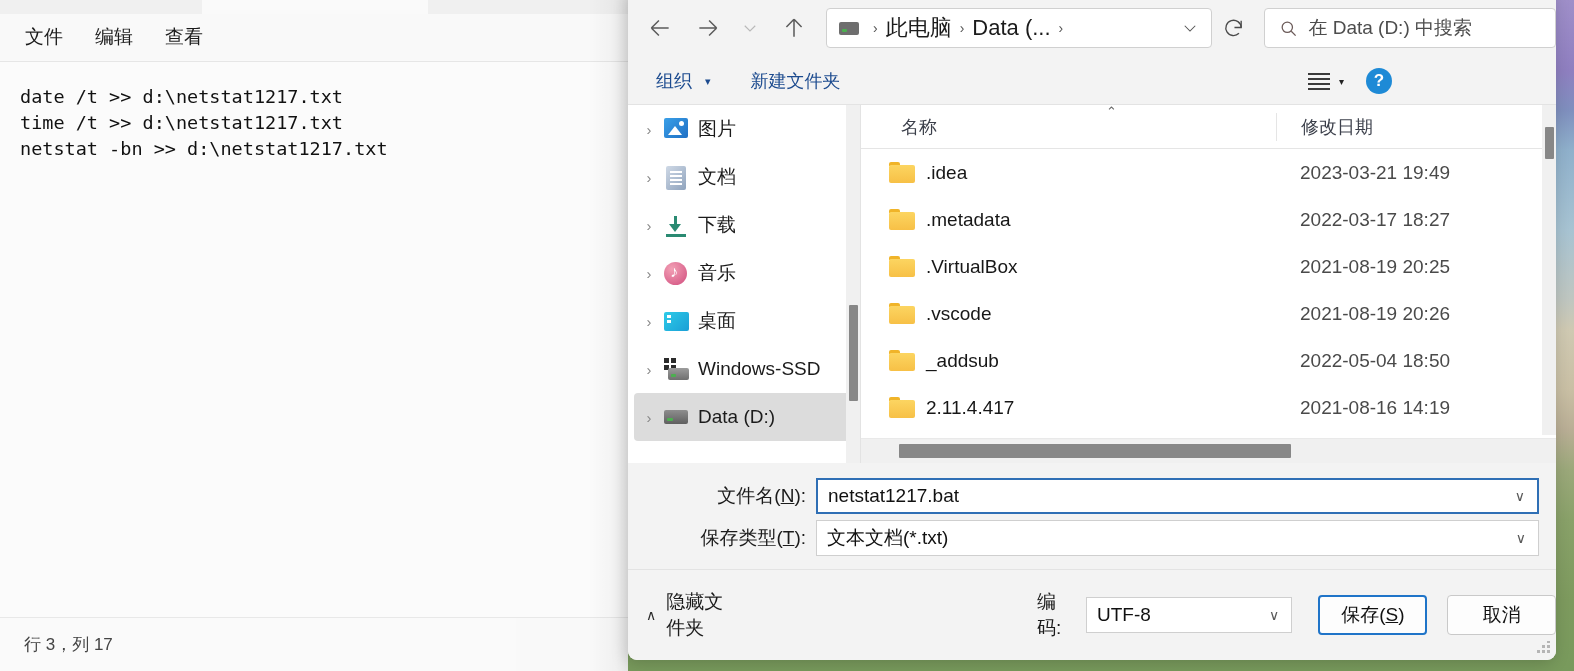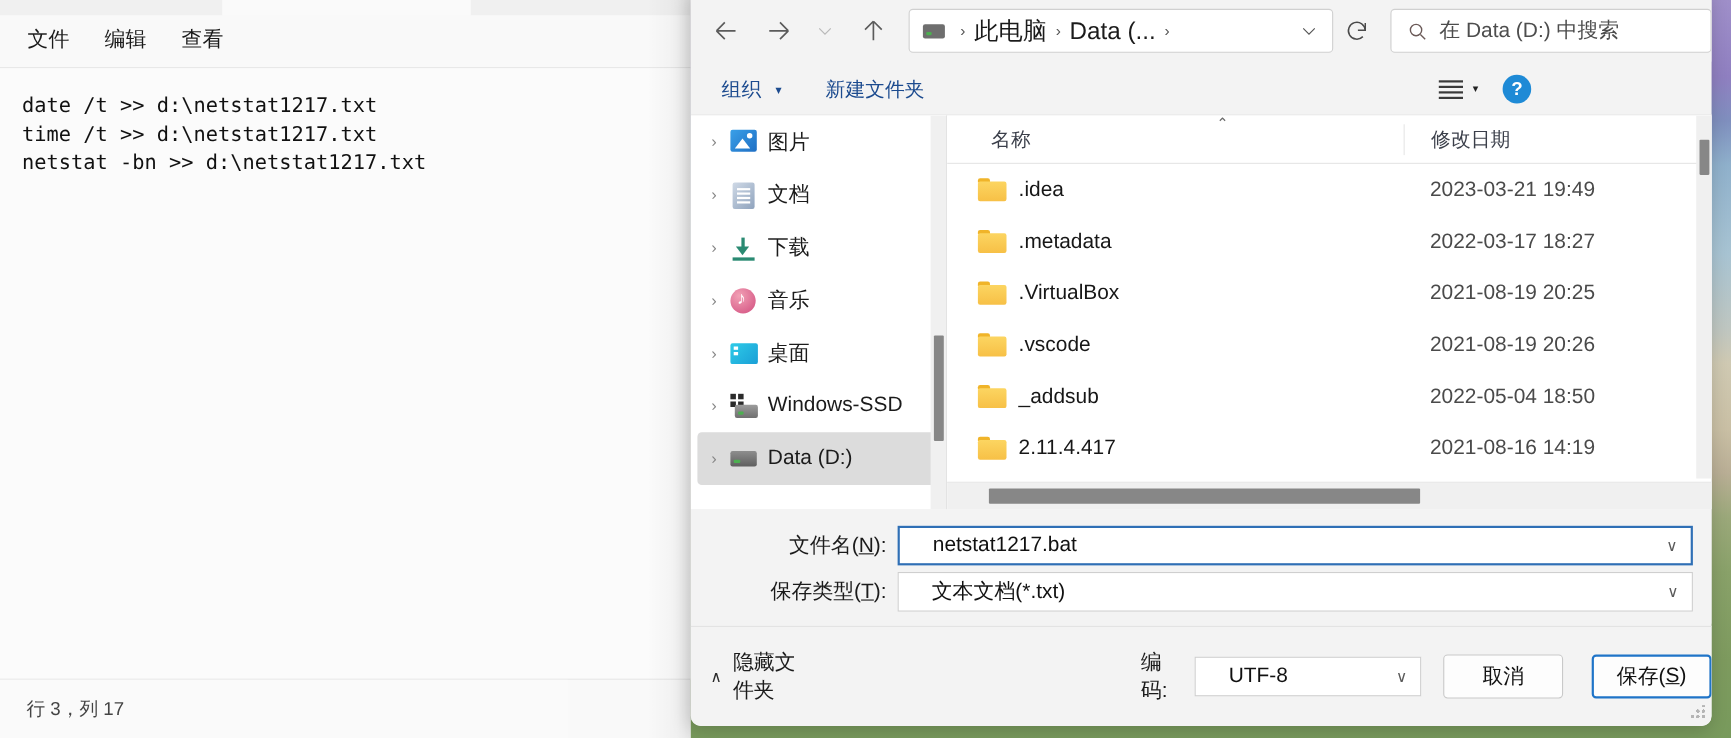--- a/index.html
+++ b/index.html
@@ -282,21 +282,21 @@
     width: 188px; text-align: right; font-size: 19px; color: #1b1b1b; padding-right: 10px;
   }
   .form-label u { text-decoration: underline; }
   .combo {
     height: 36px; width: 723px; background: #ffffff;
     display: flex; align-items: center; padding: 0 10px;
     position: relative;
   }
   #fn-combo { border: 2px solid #2f6fb5; }
   #ft-combo { border: 1px solid #cfcfcf; }
-  .combo-value { font-size: 19px; color: #111111; margin-left: 20px; }
+  .combo-value { font-size: 19px; color: #111111; }
   .combo-caret {
     position: absolute; right: 12px; top: 50%; transform: translateY(-50%);
     color: #5a5a5a; font-size: 14px;
   }
 
   
   #footer {
     position: absolute; left: 0; top: 577px; width: 928px; height: 91px;
     background: #f3f3f3;
     border-top: 1px solid #e3e3e3;
@@ -590,23 +590,23 @@
       </span>
 
       <span id="encoding-group">
         <span id="encoding-label">编码:</span>
         <span id="encoding-combo">
           <span class="combo-value">UTF-8</span>
           <span class="combo-caret">∨</span>
         </span>
       </span>
 
-      <span class="dlg-btn" id="btn-cancel">取消</span>
       <span class="dlg-btn" id="btn-save">
           <span>保存(</span>
           <u>S</u>
           <span>)</span>
         </span>
+      <span class="dlg-btn" id="btn-cancel">取消</span>
 
       <span id="resize-grip"></span>
     </div>
   </div>
 </div>
 
 </body></html>

